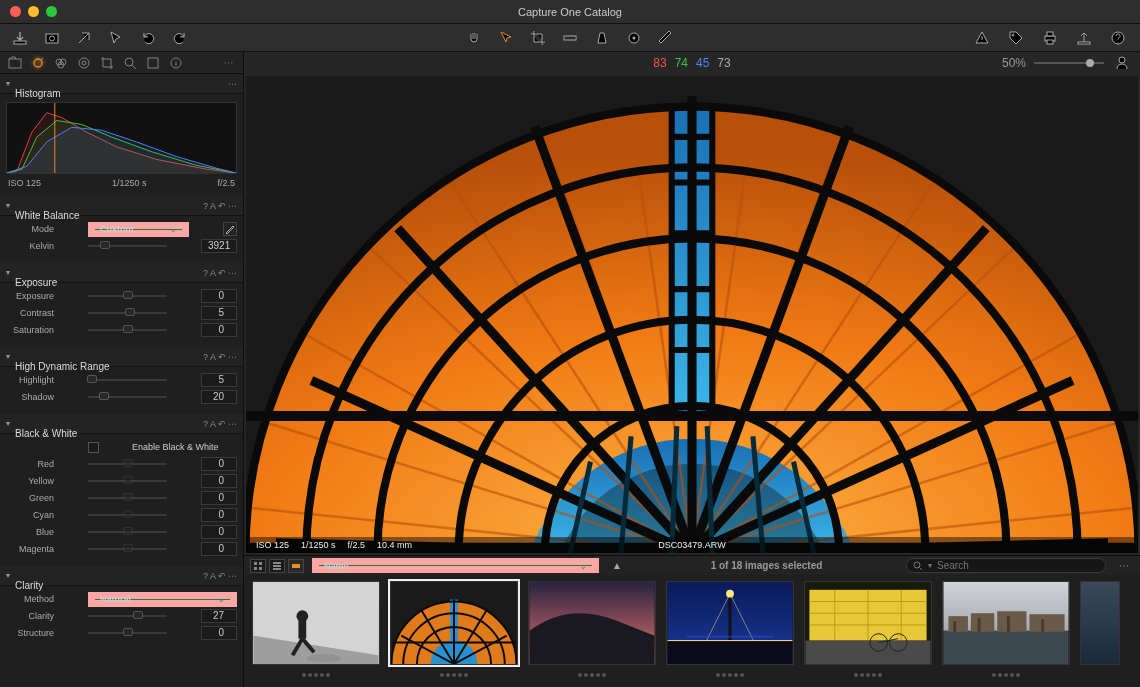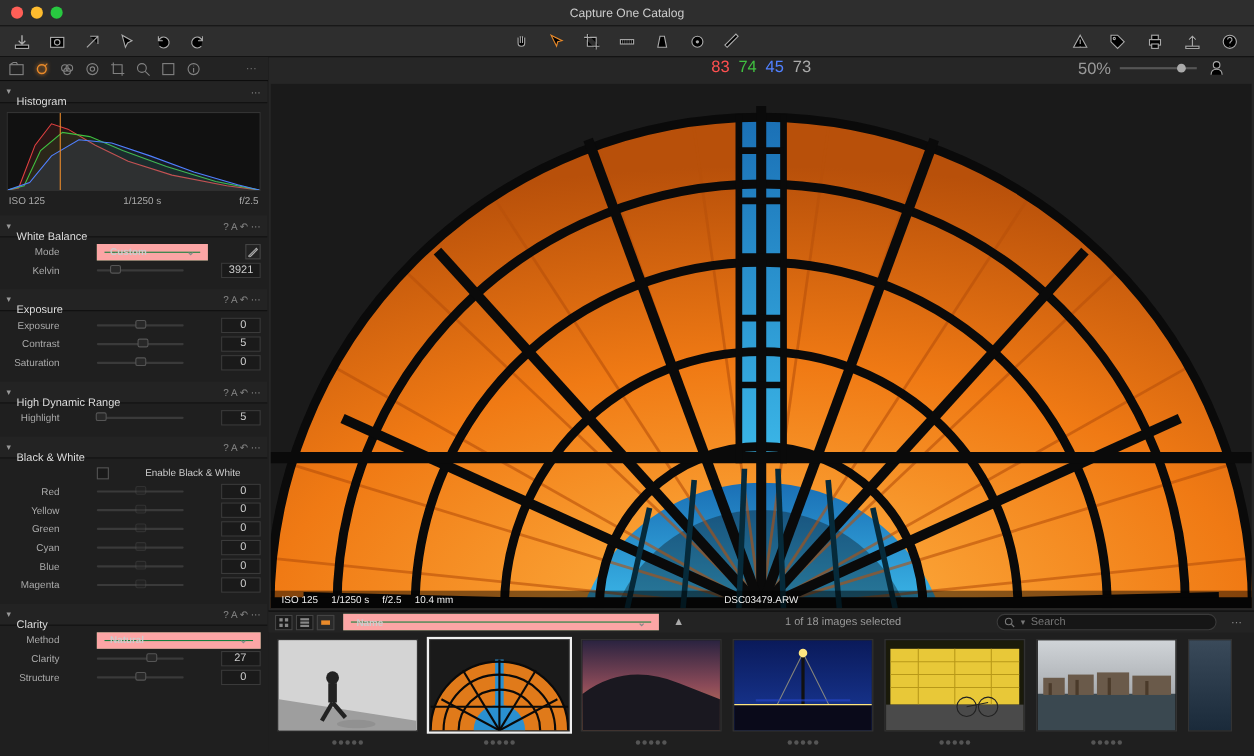--- a/index.html
+++ b/index.html
@@ -36,33 +36,33 @@
   .srow .knob { position:absolute; width:10px; height:8px; background:#282828; border:1px solid #555; border-radius:2px; top:-4px; transform:translateX(-50%); }
   .srow .val { width:36px; text-align:right; padding-left:6px; color:#ccc; font-size:10px; border:1px solid #3a3a3a; background:#1a1a1a; height:14px; line-height:12px; padding-right:12px; margin-left:6px; }
   .srow .picker { width:14px; height:14px; border:1px solid #444; margin-left:6px; display:flex; align-items:center; justify-content:center; background:#222; cursor:pointer; }
   
   .drop { flex:1; height:15px; background:#15803d; border:7px solid #fca5a5; color:#ccc; font-size:9px; padding:0 5px; display:flex; align-items:center; justify-content:space-between; cursor:pointer;font-weight:bold; }
   .drop::after { content:"⌄"; color:#888; }
   
   .chk { width:11px; height:11px; border:1px solid #555; background:#1a1a1a; margin-right:5px; display:inline-block; vertical-align:middle; }
   
   .viewer { flex:1; display:flex; flex-direction:column; background:#262626; }
-  .viewer-top { height:22px; display:flex; align-items:flex-start; justify-content:center; gap:8px; font-size:15px; position:relative; }
-  .vt-right { position:absolute; right:24px; display:flex; align-items:center; gap:8px; color:#999; }
+  .viewer-top { height:22px; display:flex; align-items:center; justify-content:center; gap:8px; font-size:12px; position:relative; }
+  .vt-right { position:absolute; right:8px; display:flex; align-items:center; gap:8px; color:#999; }
   .canvas { flex:1; position:relative; overflow:hidden; background:#2a2a2a; margin:2px; }
   .canvas svg { width:100%; height:100%; display:block; }
   
   .infobar { height:16px; background:rgba(0,0,0,.45); color:#eee; font-size:9px; display:flex; align-items:center; gap:12px; padding:0 10px; position:absolute; bottom:0; left:0; right:0; }
   .infobar .fname { position:absolute; left:50%; transform:translateX(-50%); }
   
   .browser-hdr { height:20px; background:#232323; display:flex; align-items:center; padding:0 6px; gap:8px; border-top:1px solid #0c0c0c; color:#aaa; font-size:10px; }
   .browser-hdr .views { display:flex; gap:3px; }
   .browser-hdr .views .v { width:16px; height:14px; border:1px solid #444; background:#1a1a1a; display:flex; align-items:center; justify-content:center; cursor:pointer; }
   .browser-hdr .sortdrop { width:150px; }
-  .browser-hdr .mid { flex:1; text-align:center; color:#999; }
+  .browser-hdr .mid { flex:1; text-align:center; color:#999;font-weight:bold; }
   .browser-hdr .search { width:200px; height:15px; background:#161616; border:1px solid #3a3a3a; border-radius:8px; display:flex; align-items:center; padding:0 6px; gap:5px; }
   .browser-hdr .search input { background:transparent; border:none; outline:none; color:#ccc; font-size:10px; flex:1; }
   
   .filmstrip { height:112px; background:#1f1f1f; display:flex; gap:10px; padding:6px 8px 2px 8px; overflow:hidden; }
   .thumb { width:128px; height:84px; border:1px solid #333; position:relative; cursor:pointer; }
   .thumb.active { outline:2px solid #eee; outline-offset:0; }
   .ratingbar { height:16px; margin-top:2px; display:flex; justify-content:center; gap:2px; }
   .ratingbar .dot { width:4px; height:4px; background:#555; border-radius:50%; margin-top:6px; }
   .thumbwrap { display:flex; flex-direction:column; }
   
@@ -336,20 +336,27 @@
         <span class="title">High Dynamic Range</span>
       <span class="tools">? A ↶ ⋯</span>
     </div>
     <div class="panel-body">
       <div class="srow">
           <span class="lbl">Highlight</span>
           <div class="track">
             <div class="knob" style="left:5%"></div>
           </div>
           <div class="val">5</div>
+        </div>
+      <div class="srow">
+          <span class="lbl">Shadow</span>
+          <div class="track">
+            <div class="knob" style="left:20%"></div>
+          </div>
+          <div class="val">20</div>
         </div>
     </div>
 
     <div class="panel-hdr">
       <span class="tri">▾</span>
         <span class="title">Black &amp; White</span>
       <span class="tools">? A ↶ ⋯</span>
     </div>
     <div class="panel-body">
       <div class="srow">

